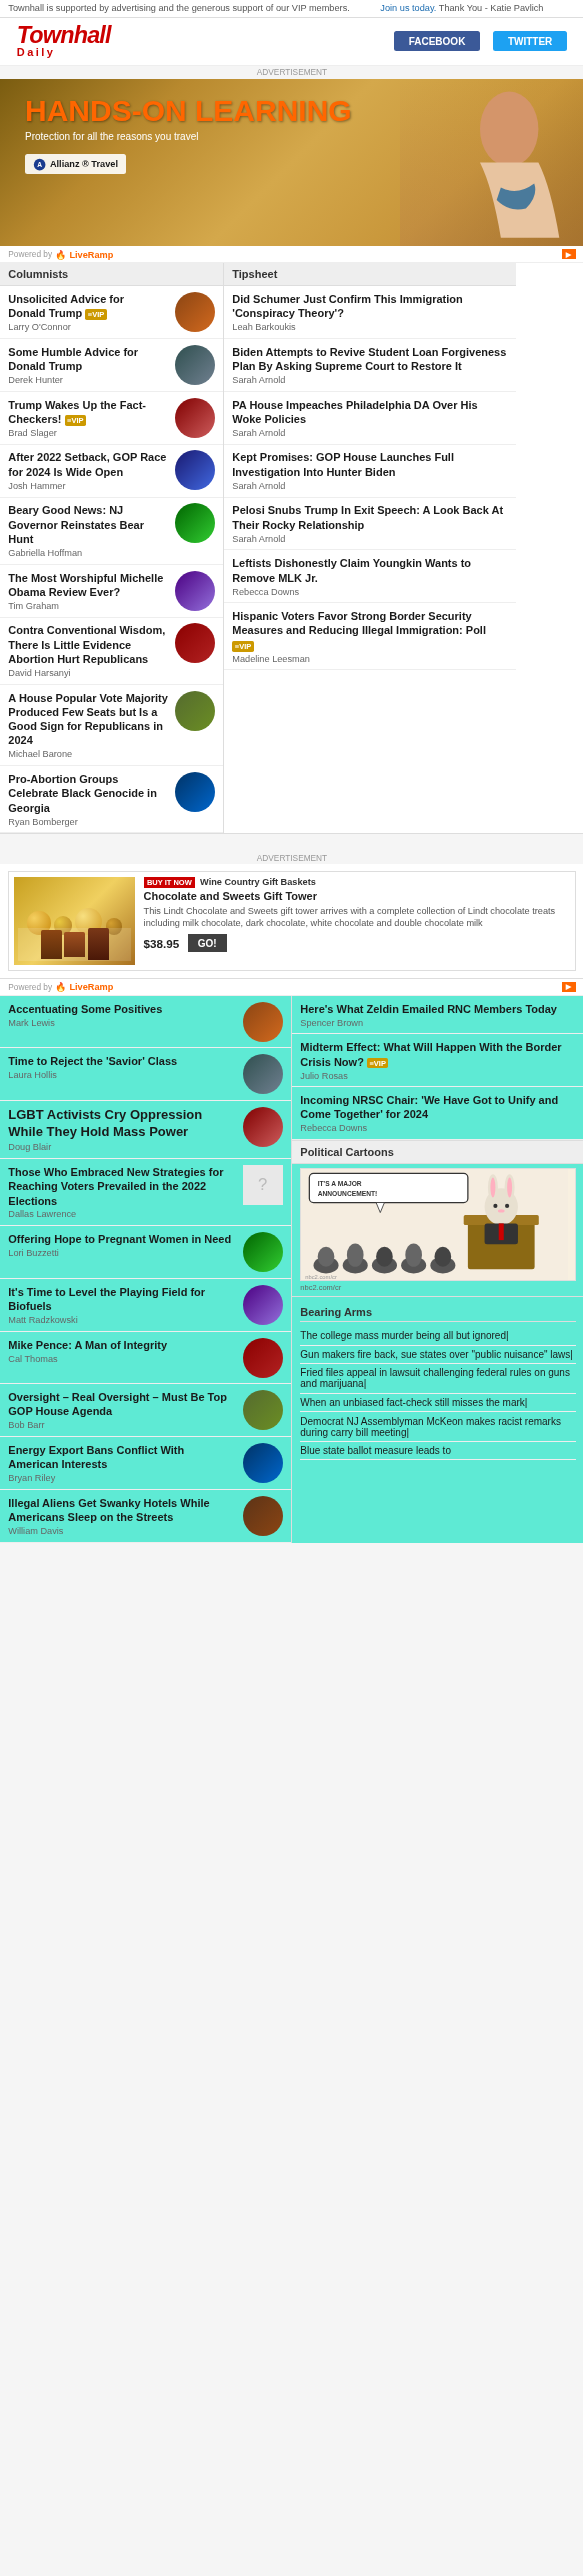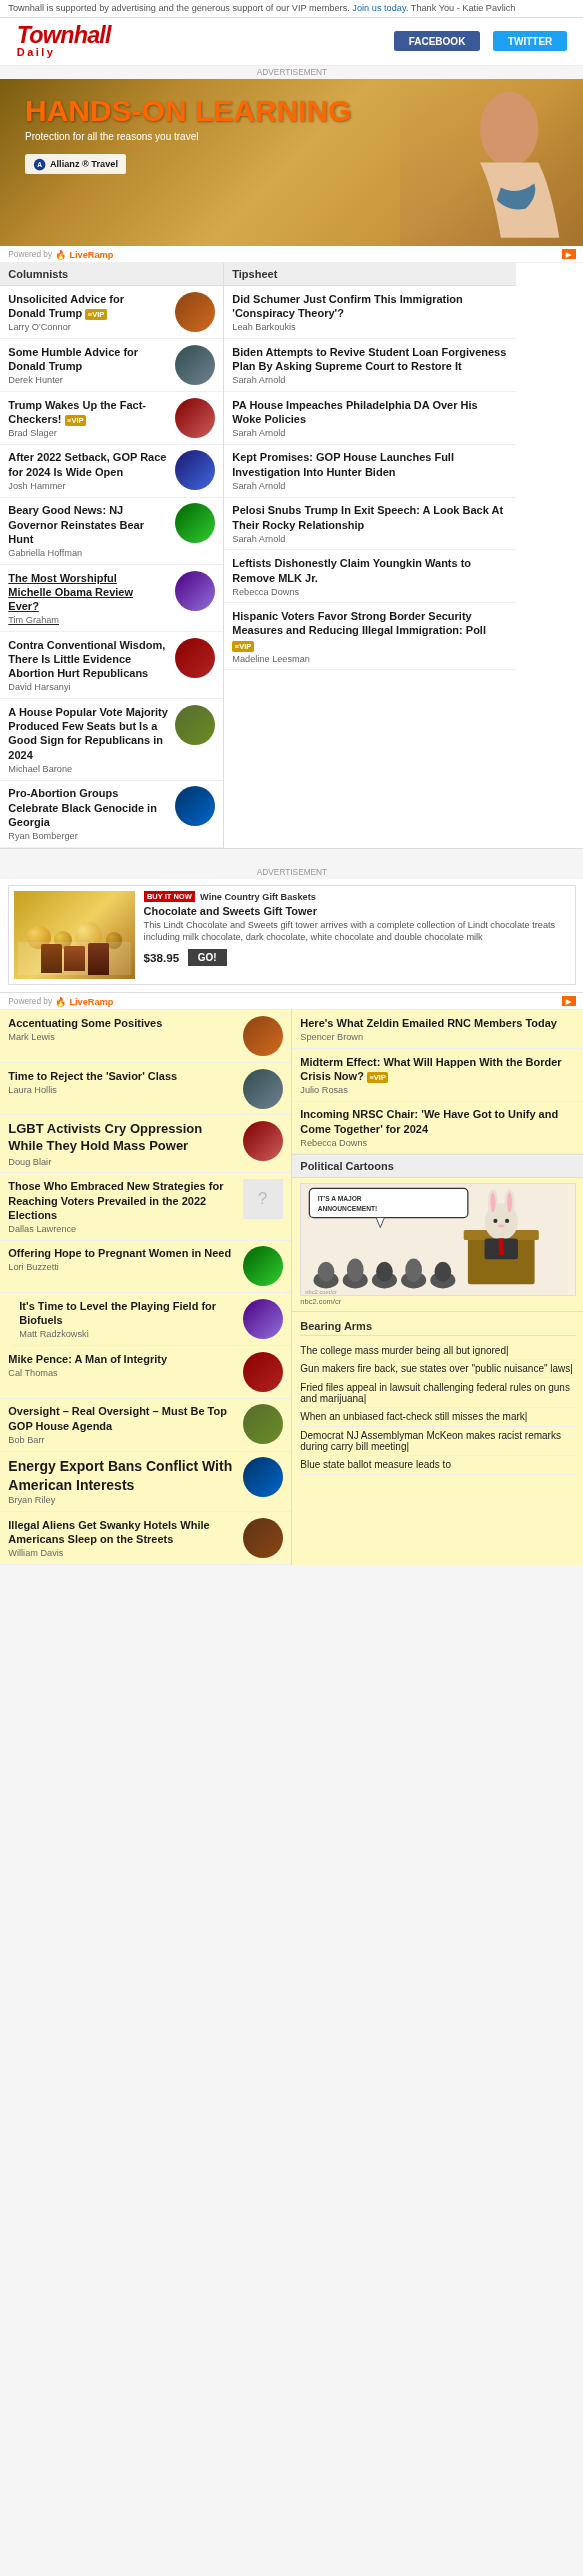--- a/index.html
+++ b/index.html
@@ -3,21 +3,21 @@
   <meta charset="utf-8">
   <style>
     * { box-sizing: border-box; margin: 0; padding: 0; }
     body { font-family: Arial, sans-serif; font-size: 11px; background: #f5f5f5; color: #222; width: 584px; }
   </style>
 </head>
 <body>
 
 <div style="background:#fff; padding:3.3px 8.3px; font-size:9.2px; color:#555; border-bottom:0.8px solid #ddd;">
   <span>Townhall is supported by advertising and the generous support of our VIP members.</span>
-  <a href="#" style="color:#1a6bb0; text-decoration:none;">Join us today.</a>
+  <a href="#" style="color:#1a6bb0; text-decoration:none;margin-left:28px;">Join us today.</a>
   <span style="color:#555;">Thank You - Katie Pavlich</span>
 </div>
 
 <div style="background:#fff; padding:6.7px 16.7px; display:flex; align-items:center; justify-content:space-between; border-bottom:0.8px solid #eee;">
   <div>
     <div style="color:#cc0000; font-size:23.4px; font-weight:900; font-style:italic; letter-spacing:-0.8px; line-height:1;">
       <span>Townhall</span>
     </div>
     <div style="color:#cc0000; font-size:11px; font-weight:bold; letter-spacing:2.5px; margin-top:-1.7px;">
       <span>Daily</span>
@@ -99,21 +99,21 @@
     </div>
 
     <div style="display:flex; align-items:flex-start; padding:5.8px 8.3px; border-bottom:0.8px solid #eee; gap:6.7px;">
       <div style="flex:1;">
         <a href="#" style="font-size:11px; color:#1a1a1a; font-weight:bold; line-height:1.3; text-decoration:none; display:block;">Beary Good News: NJ Governor Reinstates Bear Hunt</a>
         <div style="font-size:9.2px; color:#666; margin-top:1.7px;">Gabriella Hoffman</div>
       </div>
       <div style="width:40px;height:40px;border-radius:50%;background:linear-gradient(135deg,#006400,#32CD32);flex-shrink:0;"></div>
     </div>
 
-    <div style="display:flex; align-items:flex-start; padding:5.8px 8.3px; border-bottom:0.8px solid #eee; gap:16px;text-decoration:underline;">
+    <div style="display:flex; align-items:flex-end; padding:5.8px 8.3px; border-bottom:0.8px solid #eee; gap:2px;">
       <div style="flex:1;">
         <a href="#" style="font-size:11px; color:#1a1a1a; font-weight:bold; line-height:1.3; text-decoration:none; display:block;">The Most Worshipful Michelle Obama Review Ever?</a>
         <div style="font-size:9.2px; color:#666; margin-top:1.7px;">Tim Graham</div>
       </div>
       <div style="width:40px;height:40px;border-radius:50%;background:linear-gradient(135deg,#4B0082,#9370DB);flex-shrink:0;"></div>
     </div>
 
     <div style="display:flex; align-items:flex-start; padding:5.8px 8.3px; border-bottom:0.8px solid #eee; gap:6.7px;">
       <div style="flex:1;">
         <a href="#" style="font-size:11px; color:#1a1a1a; font-weight:bold; line-height:1.3; text-decoration:none; display:block;">Contra Conventional Wisdom, There Is Little Evidence Abortion Hurt Republicans</a>
@@ -214,21 +214,21 @@
     </div>
   </div>
 </div>
 
 <div style="background:#fff; padding:2.5px 8.3px; font-size:8.3px; color:#999; border-bottom:0.8px solid #eee; display:flex; align-items:center; gap:3.3px;">
   <span>Powered by</span>
   <span style="color:#ff6600; font-weight:bold; font-size:9.2px;">🔥 LiveRamp</span>
   <span style="margin-left:auto; background:#ff6600; color:#fff; padding:0.8px 4.2px; font-size:7.5px;">▶</span>
 </div>
 
-<div style="background:#fef9c3; display:flex;">
+<div style="background:#5eead4; display:flex;">
 
   <div style="width:292px; border-right:0.8px solid #ddd;">
 
     <div style="display:flex; align-items:flex-start; padding:5.8px 8.3px; border-bottom:0.8px solid #eee; gap:6.7px;">
       <div style="flex:1;">
         <a href="#" style="font-size:11px; color:#1a1a1a; font-weight:bold; line-height:1.3; text-decoration:none; display:block;">Accentuating Some Positives</a>
         <div style="font-size:9.2px; color:#666; margin-top:1.7px;">Mark Lewis</div>
       </div>
       <div style="width:40px;height:40px;border-radius:50%;background:linear-gradient(135deg,#8B4513,#D2691E);flex-shrink:0;"></div>
     </div>
@@ -260,21 +260,21 @@
     </div>
 
     <div style="display:flex; align-items:flex-start; padding:5.8px 8.3px; border-bottom:0.8px solid #eee; gap:6.7px;">
       <div style="flex:1;">
         <a href="#" style="font-size:11px; color:#1a1a1a; font-weight:bold; line-height:1.3; text-decoration:none; display:block;">Offering Hope to Pregnant Women in Need</a>
         <div style="font-size:9.2px; color:#666; margin-top:1.7px;">Lori Buzzetti</div>
       </div>
       <div style="width:40px;height:40px;border-radius:50%;background:linear-gradient(135deg,#006400,#32CD32);flex-shrink:0;"></div>
     </div>
 
-    <div style="display:flex; align-items:center; padding:5.8px 8.3px; border-bottom:0.8px solid #eee; gap:16px;margin-left:11px;">
+    <div style="display:flex; align-items:center; padding:5.8px 8.3px; border-bottom:0.8px solid #eee; gap:16px;">
       <div style="flex:1;">
         <a href="#" style="font-size:11px; color:#1a1a1a; font-weight:bold; line-height:1.3; text-decoration:none; display:block;">It's Time to Level the Playing Field for Biofuels</a>
         <div style="font-size:9.2px; color:#666; margin-top:1.7px;">Matt Radzkowski</div>
       </div>
       <div style="width:40px;height:40px;border-radius:50%;background:linear-gradient(135deg,#4B0082,#9370DB);flex-shrink:0;"></div>
     </div>
 
     <div style="display:flex; align-items:flex-start; padding:5.8px 8.3px; border-bottom:0.8px solid #eee; gap:6.7px;">
       <div style="flex:1;">
         <a href="#" style="font-size:11px; color:#1a1a1a; font-weight:bold; line-height:1.3; text-decoration:none; display:block;">Mike Pence: A Man of Integrity</a>
@@ -286,21 +286,21 @@
     <div style="display:flex; align-items:flex-start; padding:5.8px 8.3px; border-bottom:0.8px solid #eee; gap:6.7px;">
       <div style="flex:1;">
         <a href="#" style="font-size:11px; color:#1a1a1a; font-weight:bold; line-height:1.3; text-decoration:none; display:block;">Oversight – Real Oversight – Must Be Top GOP House Agenda</a>
         <div style="font-size:9.2px; color:#666; margin-top:1.7px;">Bob Barr</div>
       </div>
       <div style="width:40px;height:40px;border-radius:50%;background:linear-gradient(135deg,#556B2F,#6B8E23);flex-shrink:0;"></div>
     </div>
 
     <div style="display:flex; align-items:flex-start; padding:5.8px 8.3px; border-bottom:0.8px solid #eee; gap:6.7px;">
       <div style="flex:1;">
-        <a href="#" style="font-size:14px; color:#1a1a1a; font-weight:bold; line-height:1.3; text-decoration:none; display:block;">Energy Export Bans Conflict With American Interests</a>
+        <a href="#" style="font-size:11px; color:#1a1a1a; font-weight:bold; line-height:1.3; text-decoration:none; display:block;">Energy Export Bans Conflict With American Interests</a>
         <div style="font-size:9.2px; color:#666; margin-top:1.7px;">Bryan Riley</div>
       </div>
       <div style="width:40px;height:40px;border-radius:50%;background:linear-gradient(135deg,#003366,#0066cc);flex-shrink:0;"></div>
     </div>
 
     <div style="display:flex; align-items:flex-start; padding:5.8px 8.3px; border-bottom:0.8px solid #eee; gap:6.7px;">
       <div style="flex:1;">
         <a href="#" style="font-size:11px; color:#1a1a1a; font-weight:bold; line-height:1.3; text-decoration:none; display:block;">Illegal Aliens Get Swanky Hotels While Americans Sleep on the Streets</a>
         <div style="font-size:9.2px; color:#666; margin-top:1.7px;">William Davis</div>
       </div>

